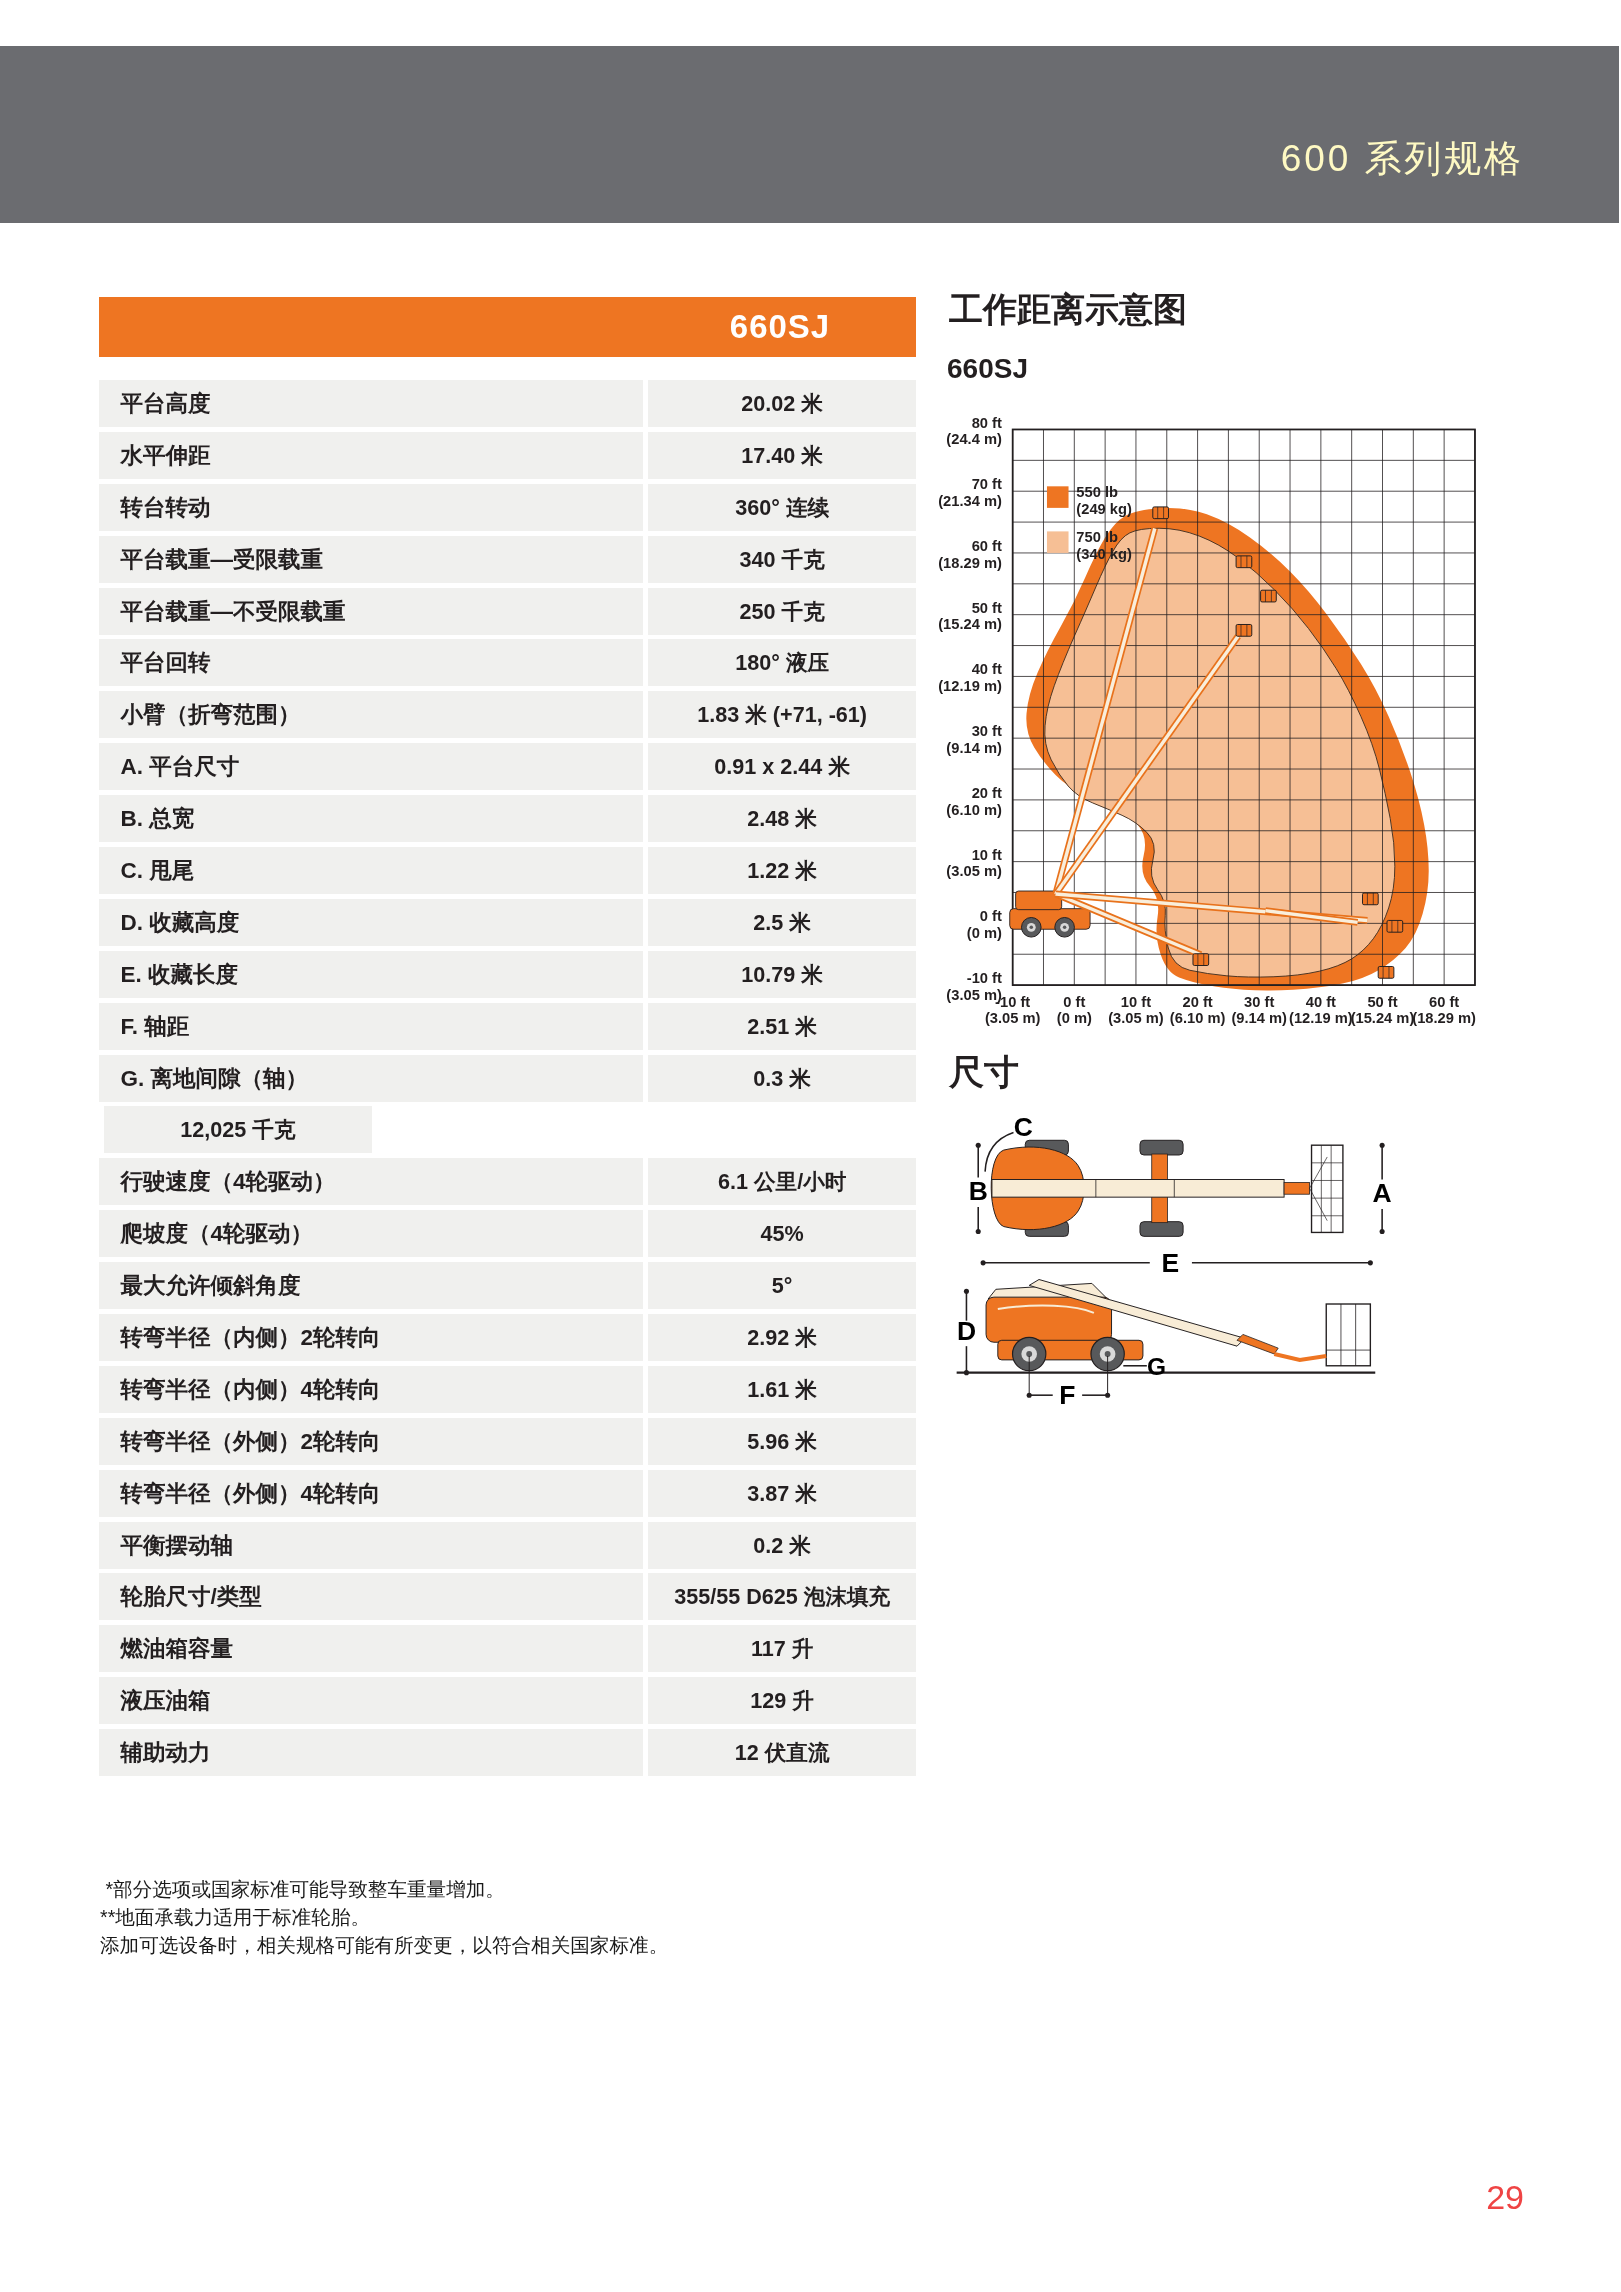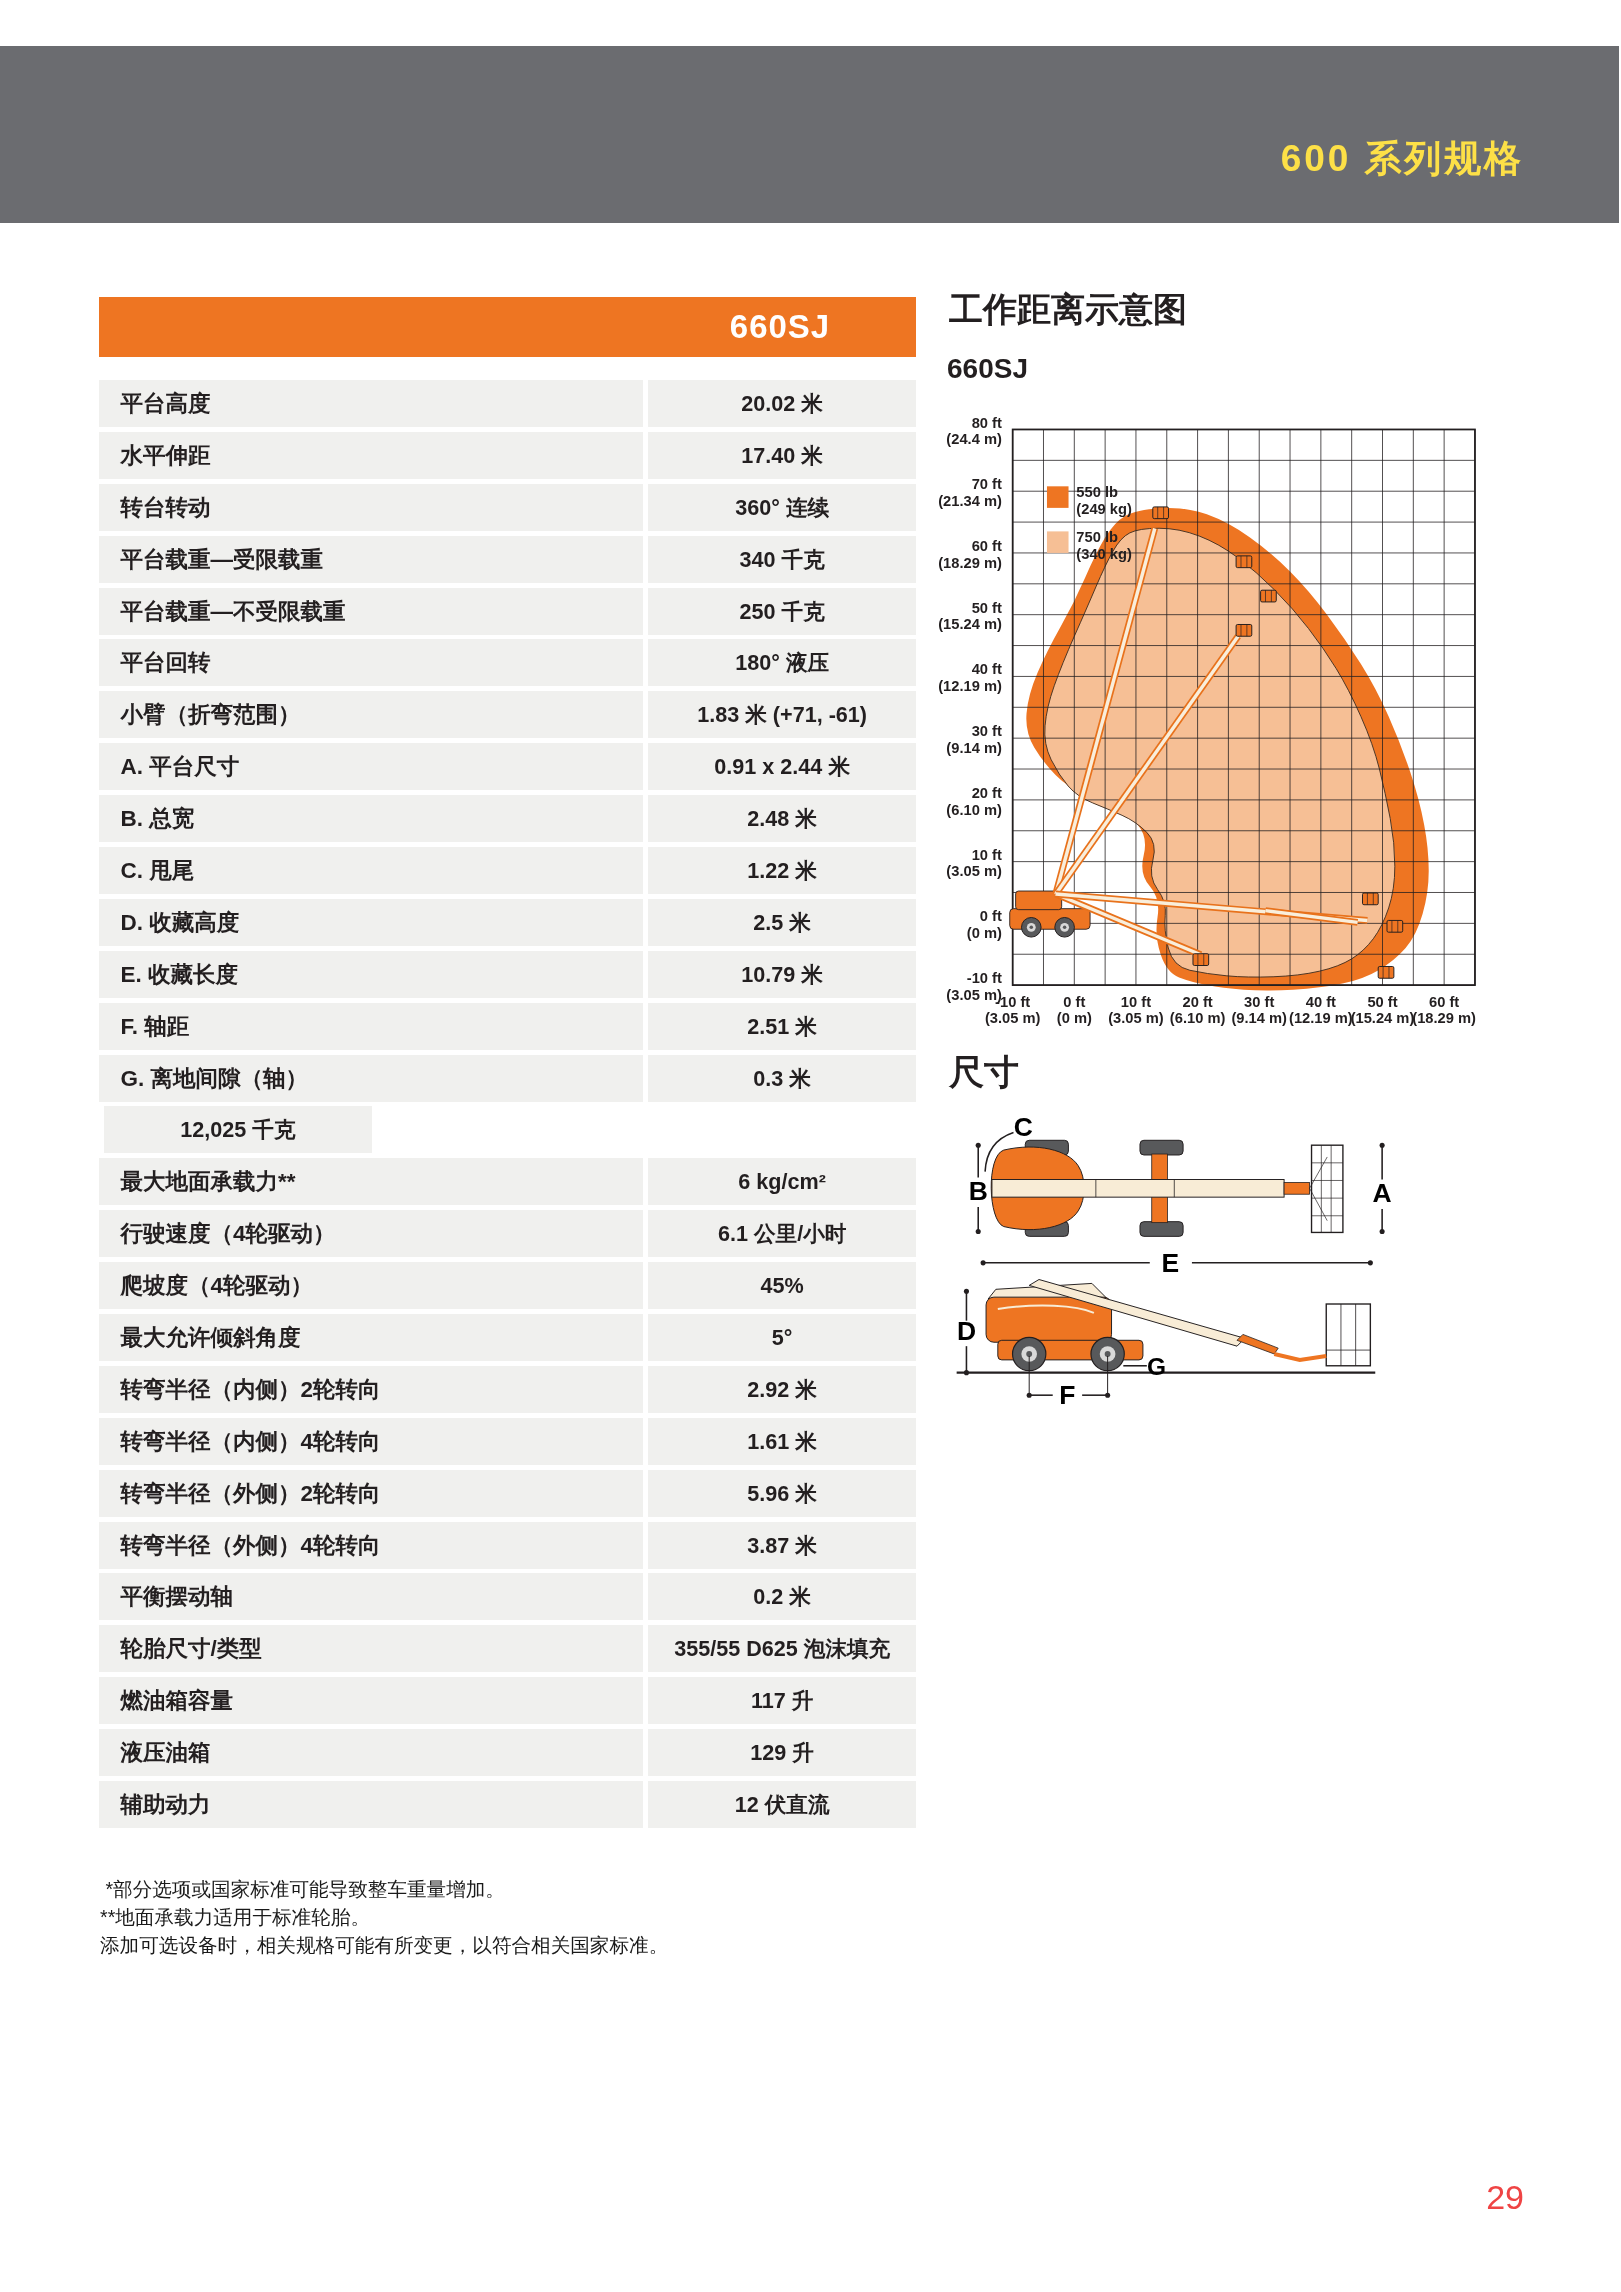--- a/index.html
+++ b/index.html
@@ -1,21 +1,21 @@
 <!DOCTYPE html>
 <html><head>
 <meta charset="utf-8">
 <style>
   html,body{margin:0;padding:0;background:#e8e8e8;}
   .page{position:relative;width:1621px;height:2293px;background:#ffffff;
         font-family:"Liberation Sans",sans-serif;color:#231f20;overflow:hidden;}
   
   .band{position:absolute;left:0;top:46px;width:1619px;height:177px;background:#6b6c70;}
-  .band-title{position:absolute;right:95px;top:88px;color:#fde047;font-size:37px;
-              font-weight:bold;letter-spacing:2.9px;}
+  .band-title{position:absolute;right:95px;top:88px;color:#fef9c3;font-size:37px;
+              font-weight:normal;letter-spacing:2.9px;}
   
   .spec{position:absolute;left:99px;top:297px;width:817px;}
   .spec-head{height:60px;background:#ee7522;display:flex;}
   .spec-head .lab-col{width:545px;}
   .spec-head .val-col{width:272px;display:flex;align-items:center;justify-content:center;}
   .spec-model{color:#fff;font-size:33px;font-weight:bold;letter-spacing:1px;}
   .spec-rows{margin-top:23px;border-radius:25px;}
   .srow{display:flex;height:47px;margin-bottom:4.9px;}
   .srow .lab{box-sizing:border-box;width:545px;background:#f0f0ee;display:flex;align-items:center;
              padding-left:21.6px;font-size:22.5px;font-weight:bold;}
@@ -101,24 +101,20 @@
         <div class="srow">
           <div class="lab">F. 轴距</div>
           <div class="val">2.51 米</div>
         </div>
         <div class="srow">
           <div class="lab">G. 离地间隙（轴）</div>
           <div class="val">0.3 米</div>
         </div>
         <div class="srow">
           <div class="val">12,025 千克</div>
-        </div>
-        <div class="srow">
-          <div class="lab">最大地面承载力**</div>
-          <div class="val">6 kg/cm²</div>
         </div>
         <div class="srow">
           <div class="lab">行驶速度（4轮驱动）</div>
           <div class="val">6.1 公里/小时</div>
         </div>
         <div class="srow">
           <div class="lab">爬坡度（4轮驱动）</div>
           <div class="val">45%</div>
         </div>
         <div class="srow">

